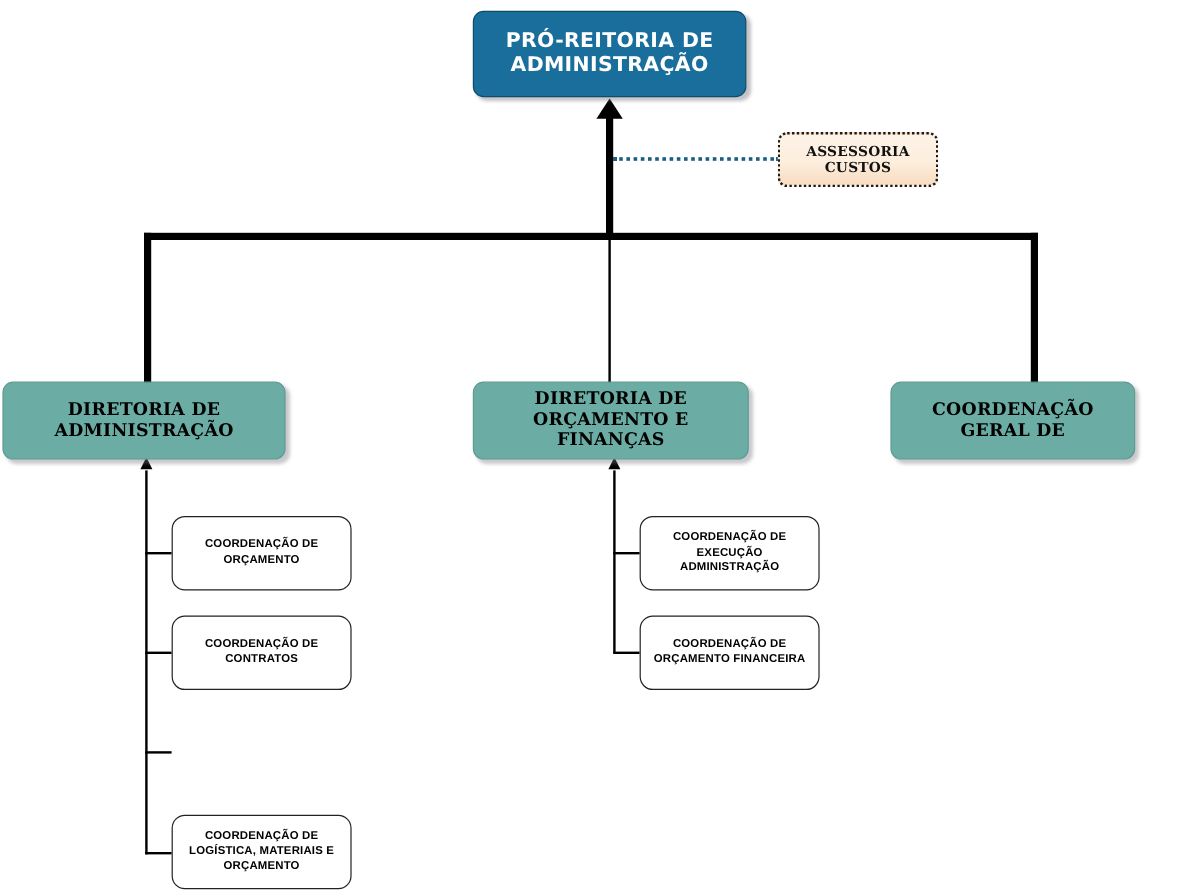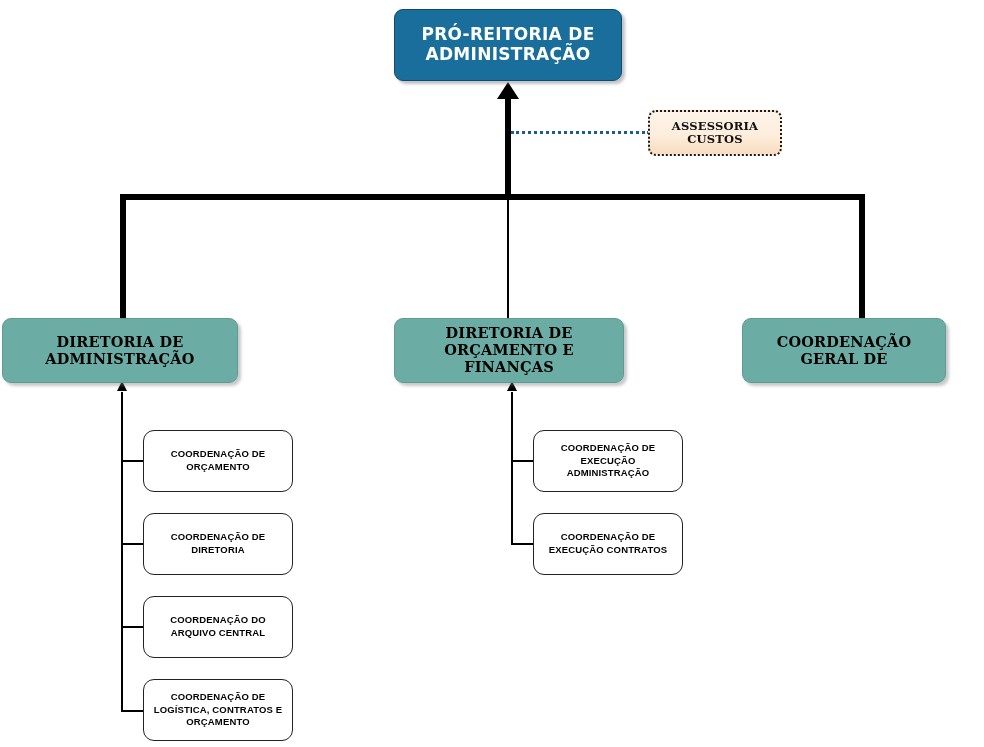--- a/index.html
+++ b/index.html
@@ -198,47 +198,41 @@
   <div class="node node-coord" style="left:143px; top:430px;">
     <span>
       <span class="node-label">COORDENAÇÃO DE</span>
       <span class="node-label">ORÇAMENTO</span>
     </span>
   </div>
 
   <div class="node node-coord" style="left:143px; top:513px;">
     <span>
       <span class="node-label">COORDENAÇÃO DE</span>
-      <span class="node-label">DIRETORIA</span>
-    </span>
-  </div>
-
-  <div class="node node-coord" style="left:143px; top:596px;">
-    <span>
-      <span class="node-label">COORDENAÇÃO DO</span>
-      <span class="node-label">ARQUIVO CENTRAL</span>
-    </span>
-  </div>
+      <span class="node-label">CONTRATOS</span>
+    </span>
+  </div>
+
 
   <div class="node node-coord" style="left:143px; top:679px;">
     <span>
       <span class="node-label">COORDENAÇÃO DE</span>
-      <span class="node-label">LOGÍSTICA, CONTRATOS E</span>
+      <span class="node-label">LOGÍSTICA, MATERIAIS E</span>
       <span class="node-label">ORÇAMENTO</span>
     </span>
   </div>
 
   <div class="node node-coord" style="left:533px; top:430px;">
     <span>
       <span class="node-label">COORDENAÇÃO DE</span>
       <span class="node-label">EXECUÇÃO</span>
       <span class="node-label">ADMINISTRAÇÃO</span>
     </span>
   </div>
 
   <div class="node node-coord" style="left:533px; top:513px;">
     <span>
       <span class="node-label">COORDENAÇÃO DE</span>
-      <span class="node-label">EXECUÇÃO CONTRATOS</span>
+      <span class="node-label">ORÇAMENTO FINANCEIRA</span>
     </span>
   </div>
 
 </div>
 
 </body></html>

